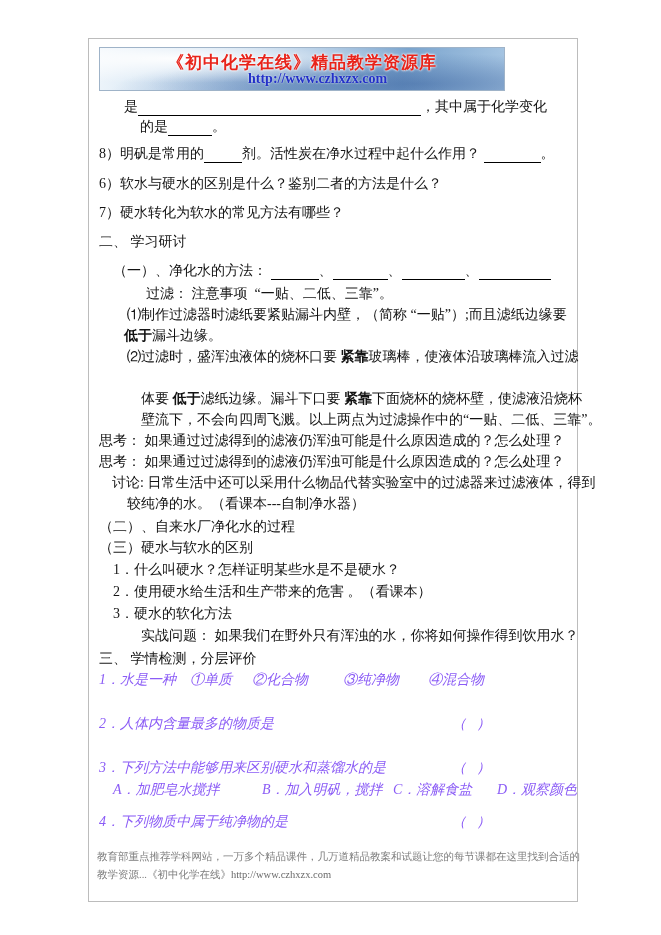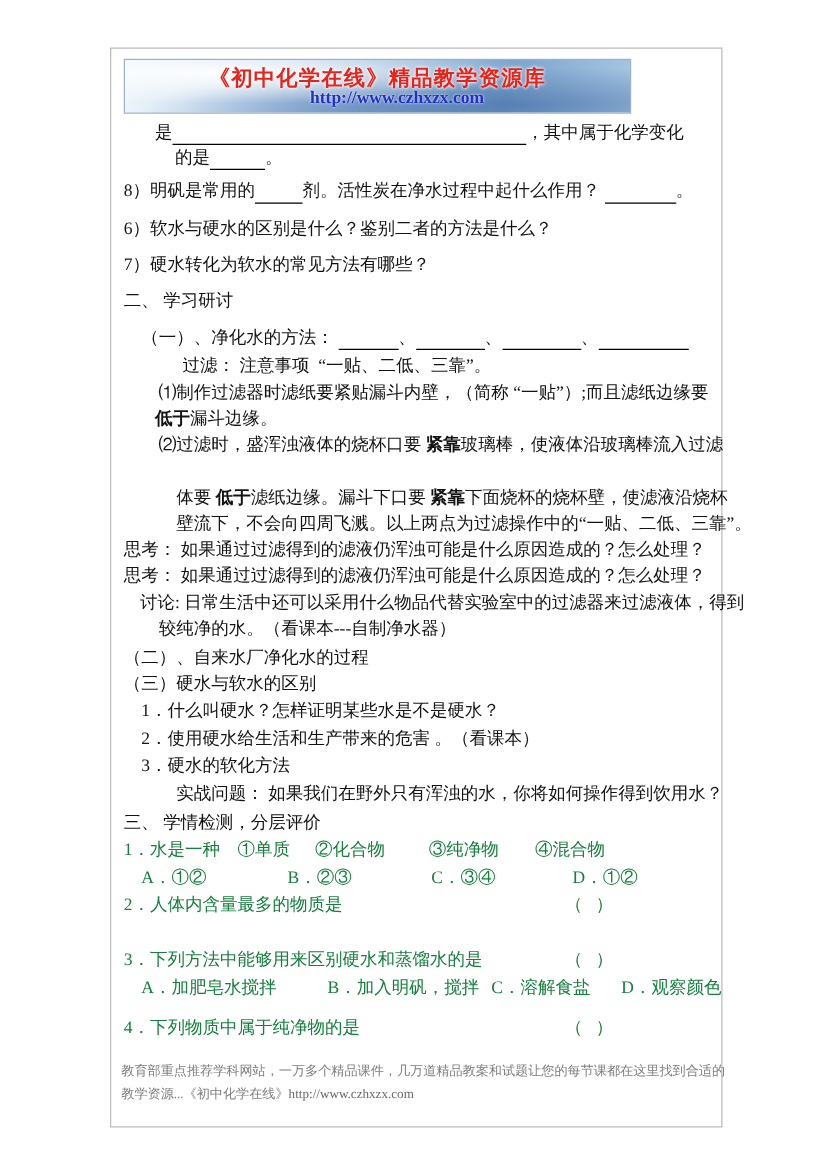--- a/index.html
+++ b/index.html
@@ -24,21 +24,21 @@
   .banner-title {
     position:absolute; left:0; right:0; top:3px; text-align:center;
     color:#e8231a; font-weight:bold; font-size:17px; letter-spacing:1px;
     text-shadow:0 0 2px #ffffff,0 0 3px #ffffff; white-space:pre;
   }
   .banner-url {
     position:absolute; left:148px; top:23px; color:#2230c8; font-weight:bold;
     font-size:14px; white-space:pre; text-shadow:0 0 2px #ffffff;
   }
   .line { position:absolute; font-size:14px; line-height:19px; color:#131313; white-space:pre; }
-  .row  { position:absolute; left:0; top:0; width:661px; height:20px; font-size:14px; color:#15803d; }
+  .row  { position:absolute; left:0; top:0; width:661px; height:20px; font-size:14px; color:#8b5cf6;font-style:italic; }
   .row span { position:absolute; white-space:pre; }
   .em { font-weight:bold; }
   .blank { display:inline-block; border-bottom:1px solid #000; height:15px; vertical-align:bottom; }
   .footer-line { position:absolute; font-size:10.5px; color:#7d7d7d; white-space:pre; }
   .footer-url { color:#6a6a6a; }
 </style>
 </head>
 <body>
 
 <div class="sheet">
@@ -89,26 +89,20 @@
 
   <div class="line" style="left:99px;top:649px;">三、 学情检测，分层评价</div>
 
   <div class="row" style="top:671px;">
     <span style="left:99px;">1．水是一种</span>
     <span style="left:190px;">①单质</span>
     <span style="left:252px;">②化合物</span>
     <span style="left:343px;">③纯净物</span>
     <span style="left:428px;">④混合物</span>
   </div>
-  <div class="row" style="top:693px;">
-    <span style="left:113px;">A．①②</span>
-    <span style="left:230px;">B．②③</span>
-    <span style="left:345px;">C．③④</span>
-    <span style="left:458px;">D．①②</span>
-  </div>
 
   <div class="row" style="top:715px;">
     <span style="left:99px;">2．人体内含量最多的物质是</span>
     <span style="left:452px;">（   ）</span>
   </div>
 
   <div class="row" style="top:759px;">
     <span style="left:99px;">3．下列方法中能够用来区别硬水和蒸馏水的是</span>
     <span style="left:452px;">（   ）</span>
   </div>

